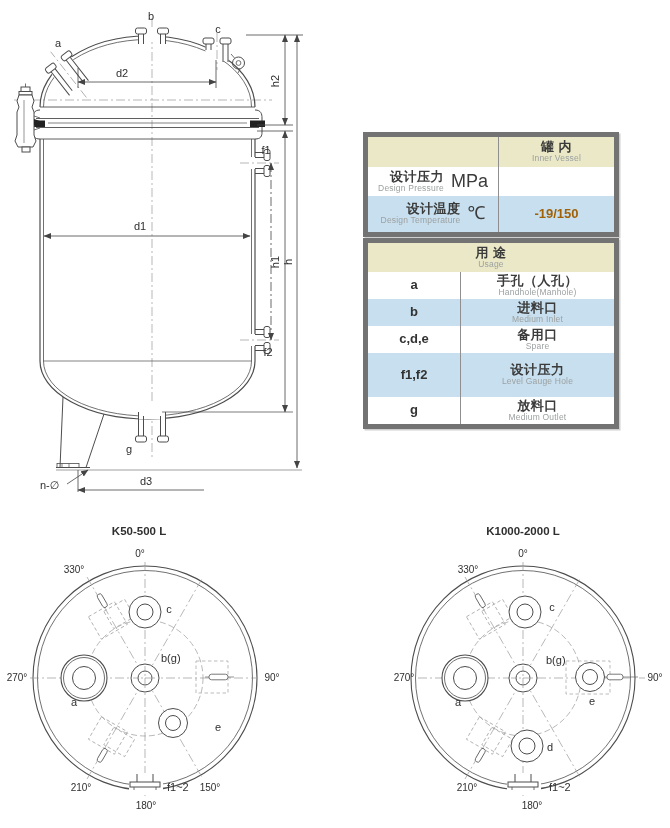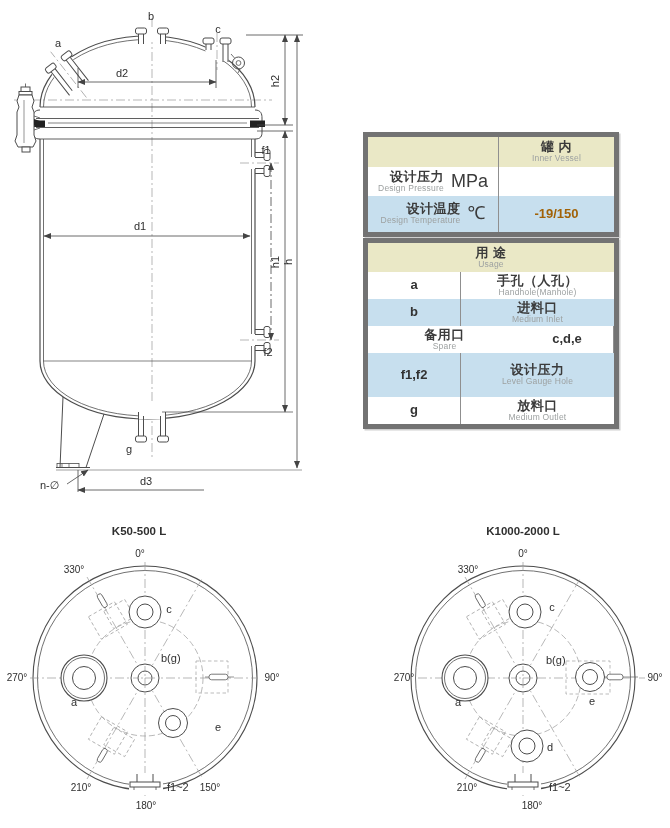--- a/index.html
+++ b/index.html
@@ -374,27 +374,27 @@
   <div class="trow blue" style="height:27px">
     <div class="cell c1">
       <div class="sym">b</div>
     </div>
     <div class="cell c2">
       <div class="cn">进料口</div>
       <div class="en">Medium Inlet</div>
     </div>
   </div>
   <div class="trow" style="height:27px">
+    <div class="cell c1">
+      <div class="sym">c,d,e</div>
+    </div>
     <div class="cell c2">
       <div class="cn">备用口</div>
       <div class="en">Spare</div>
     </div>
-    <div class="cell c1">
-      <div class="sym">c,d,e</div>
-    </div>
   </div>
   <div class="trow blue" style="height:44px">
     <div class="cell c1">
       <div class="sym">f1,f2</div>
     </div>
     <div class="cell c2">
       <div class="cn">设计压力</div>
       <div class="en">Level Gauge Hole</div>
     </div>
   </div>

